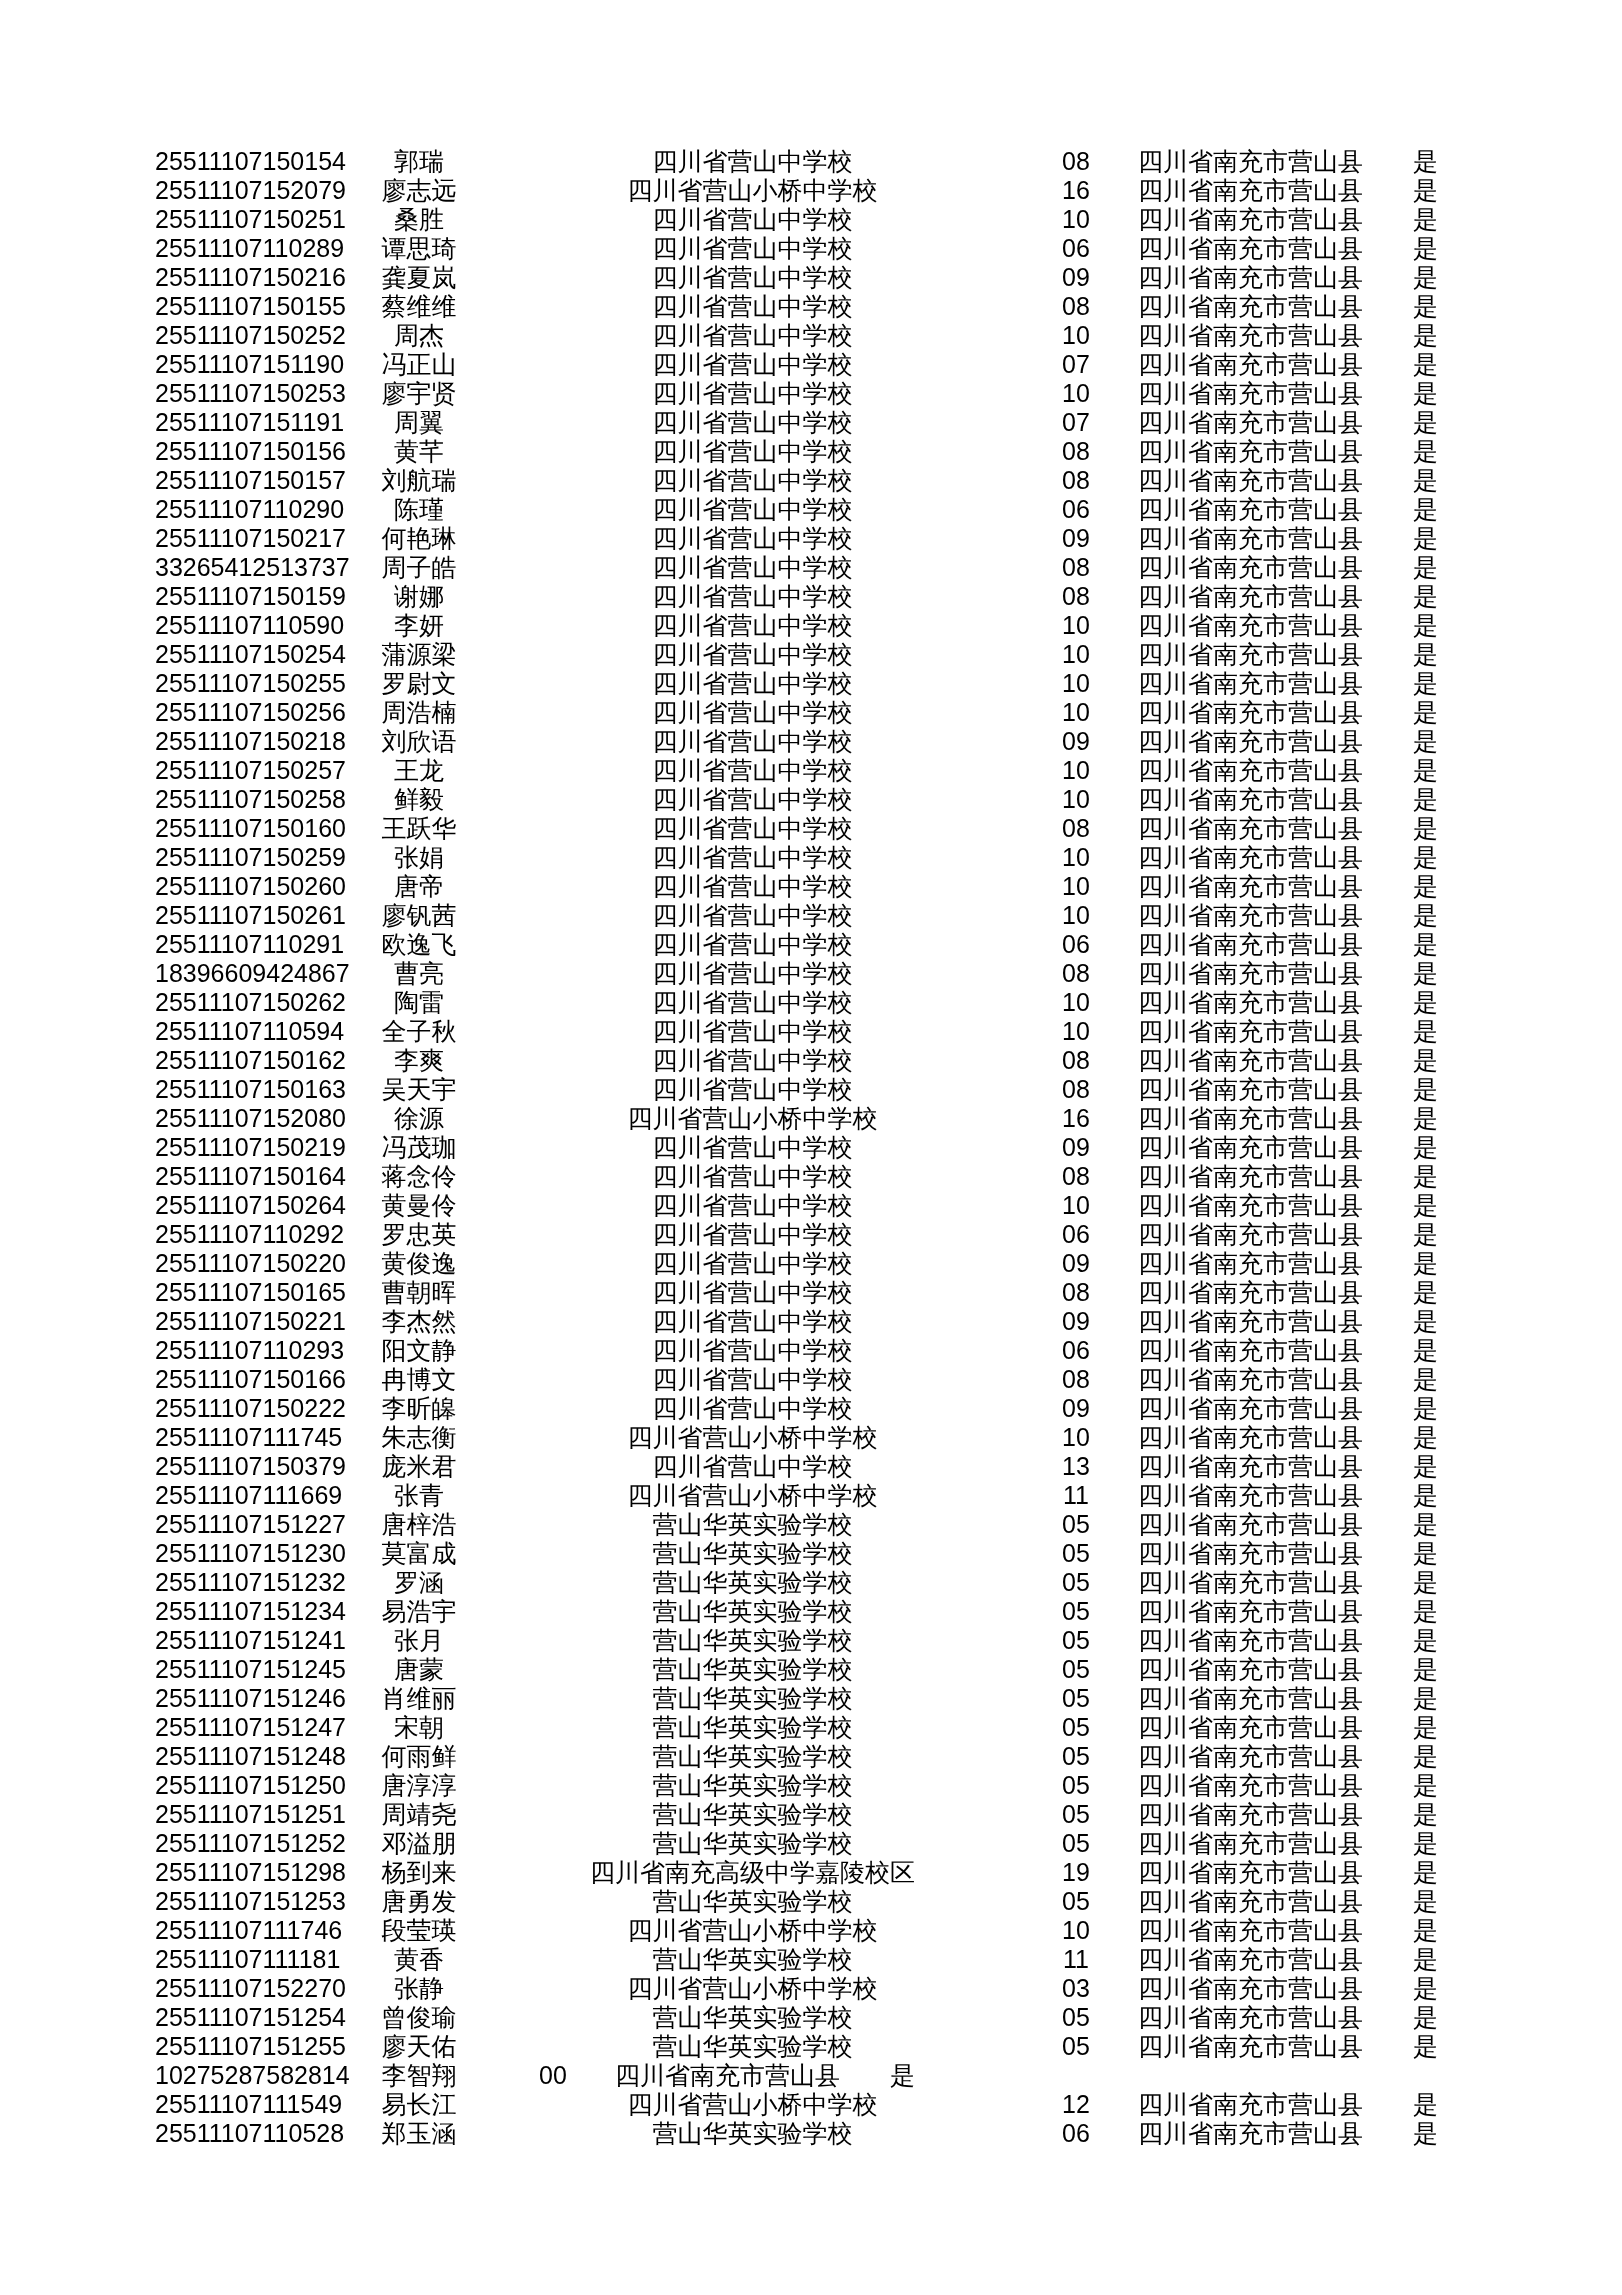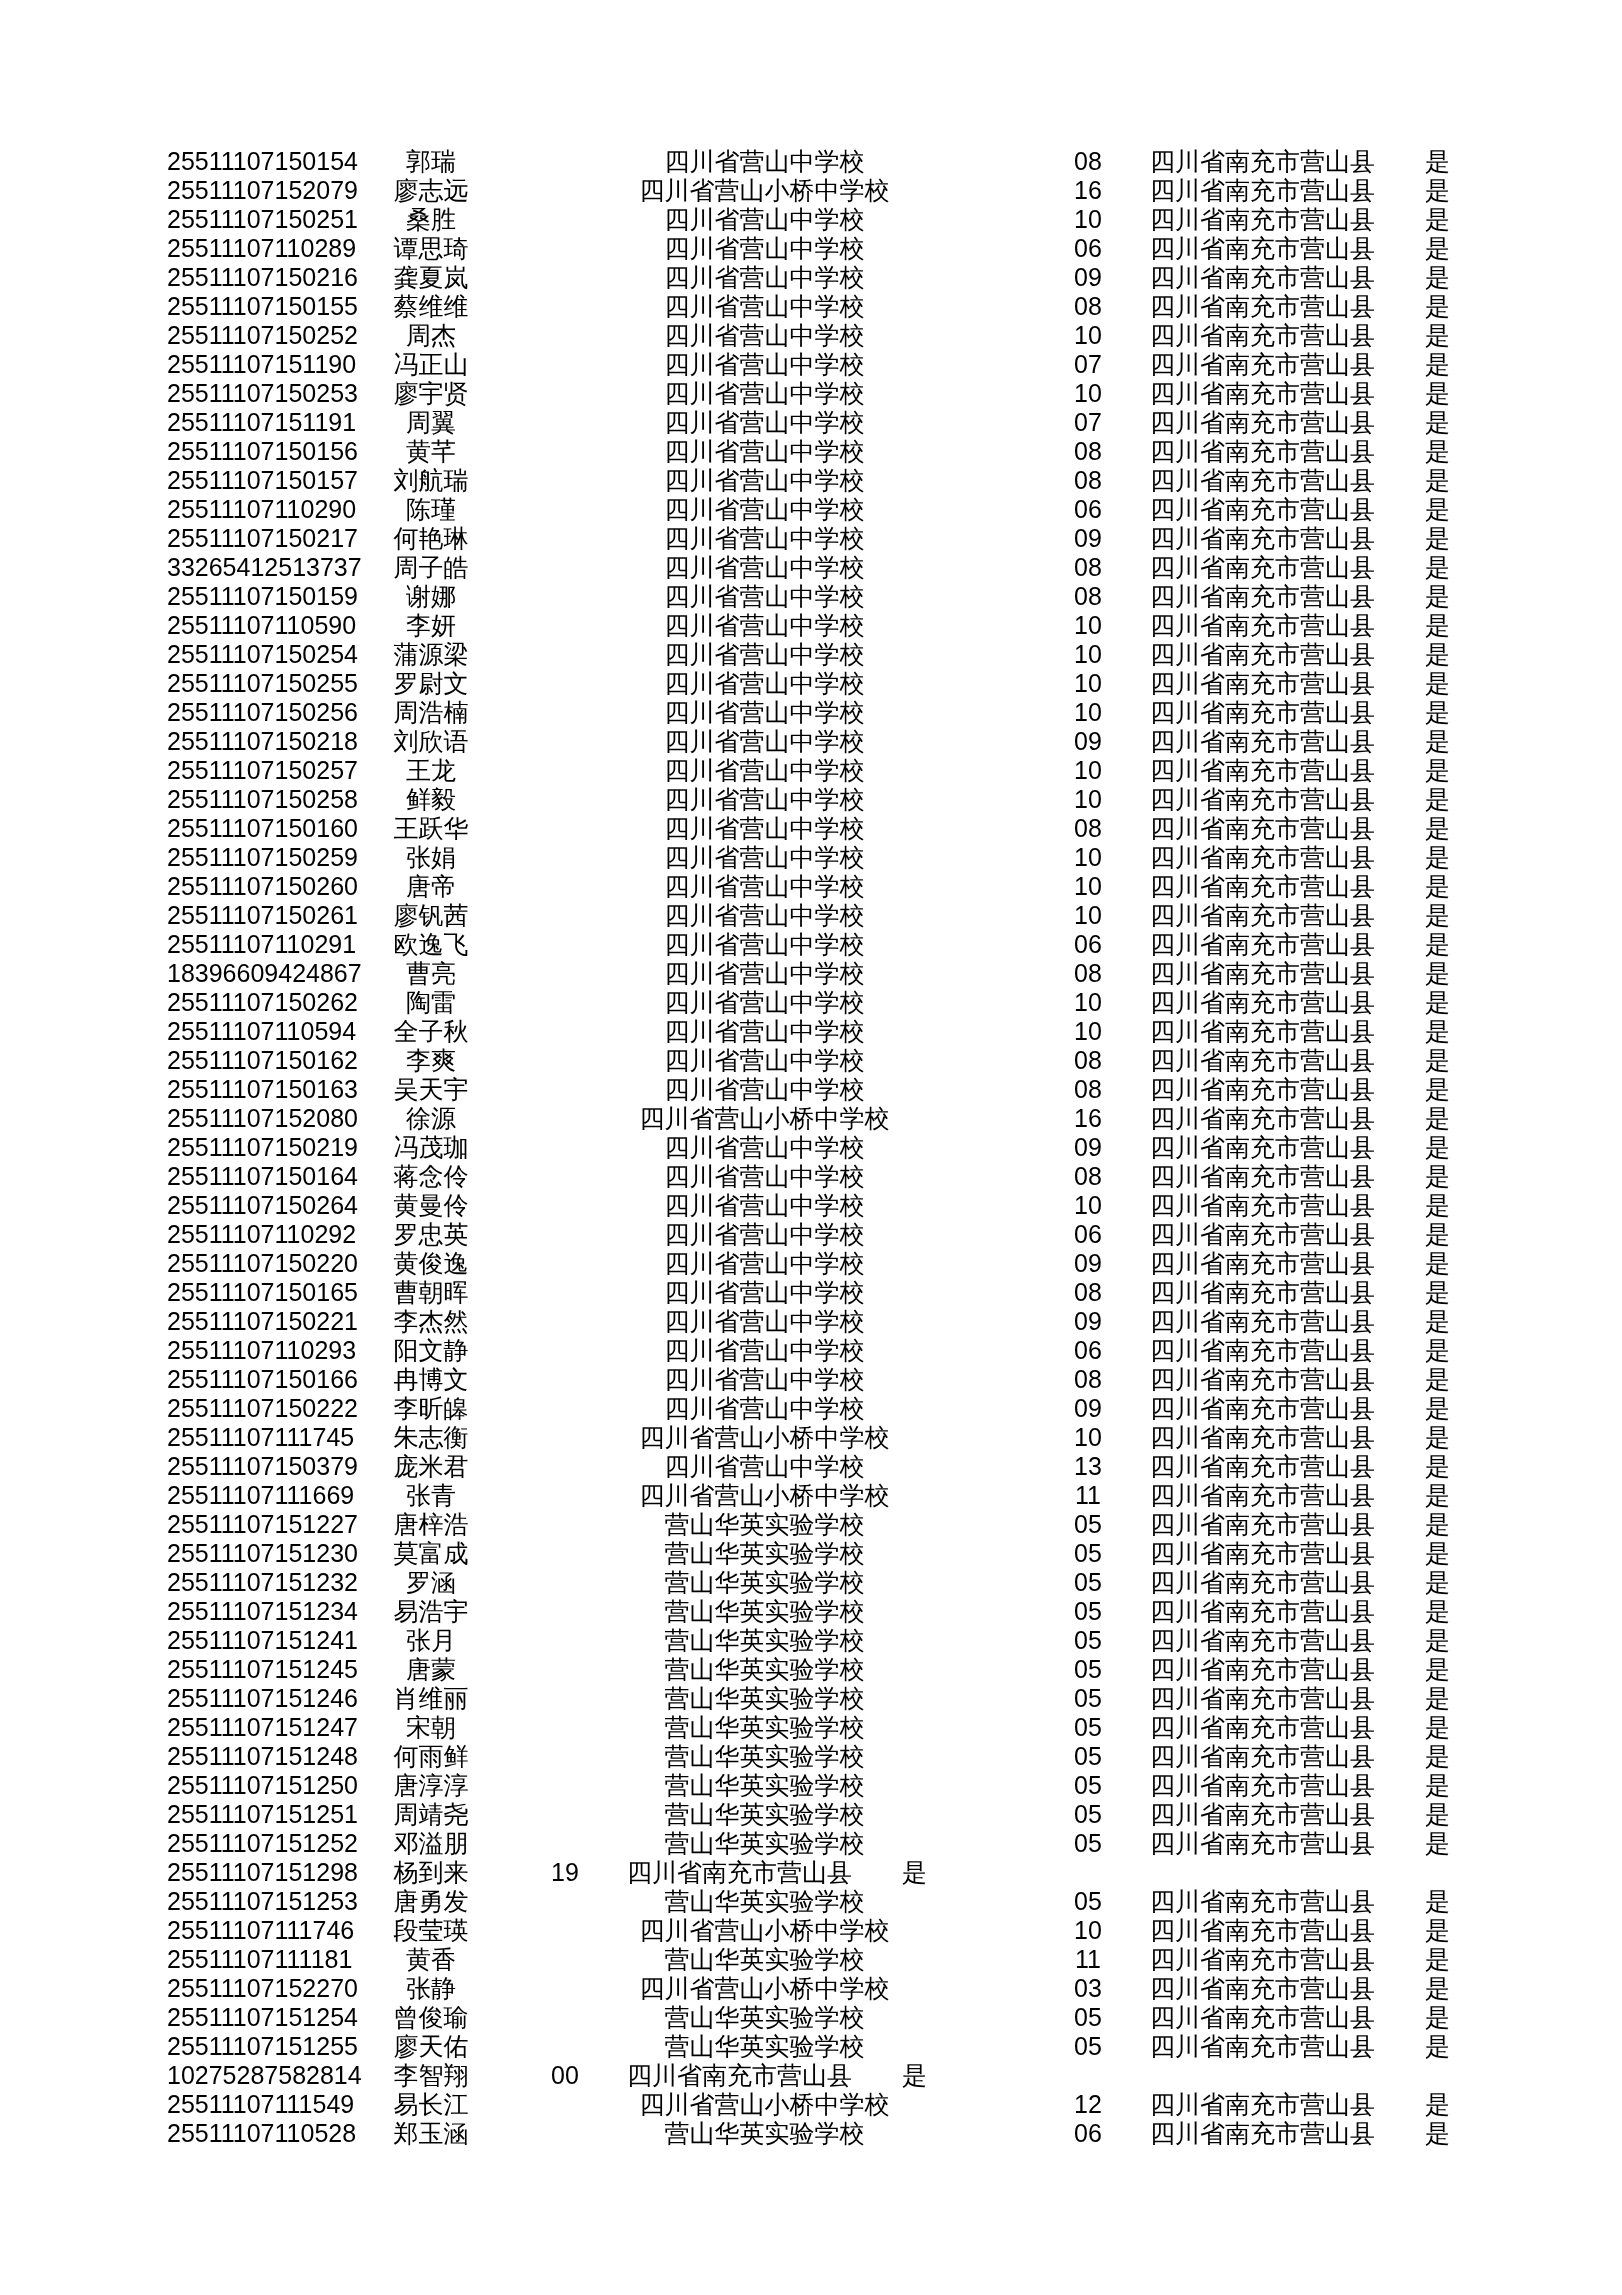--- a/index.html
+++ b/index.html
@@ -11,21 +11,21 @@
     position: relative;
     width: 1623px;
     height: 2295px;
     background: #ffffff;
     overflow: hidden;
     color: #000000;
     font-family: "Liberation Serif", "DejaVu Serif", serif;
   }
   .table {
     position: absolute;
-    left: 12px;
+    left: 0;
     top: 147px;
     width: 1549px;
   }
   .row {
     display: flex;
     height: 29px;
     align-items: center;
   }
   .cell {
     white-space: nowrap;
@@ -536,20 +536,21 @@
           <div class="cell id">25511107151252</div>
           <div class="cell name">邓溢朋</div>
           <div class="cell school">营山华英实验学校</div>
           <div class="cell code">05</div>
           <div class="cell region">四川省南充市营山县</div>
           <div class="cell flag">是</div>
         </div>
         <div class="row">
           <div class="cell id">25511107151298</div>
           <div class="cell name">杨到来</div>
+          <div class="cell school">四川省南充高级中学嘉陵校区</div>
           <div class="cell code">19</div>
           <div class="cell region">四川省南充市营山县</div>
           <div class="cell flag">是</div>
         </div>
         <div class="row">
           <div class="cell id">25511107151253</div>
           <div class="cell name">唐勇发</div>
           <div class="cell school">营山华英实验学校</div>
           <div class="cell code">05</div>
           <div class="cell region">四川省南充市营山县</div>

